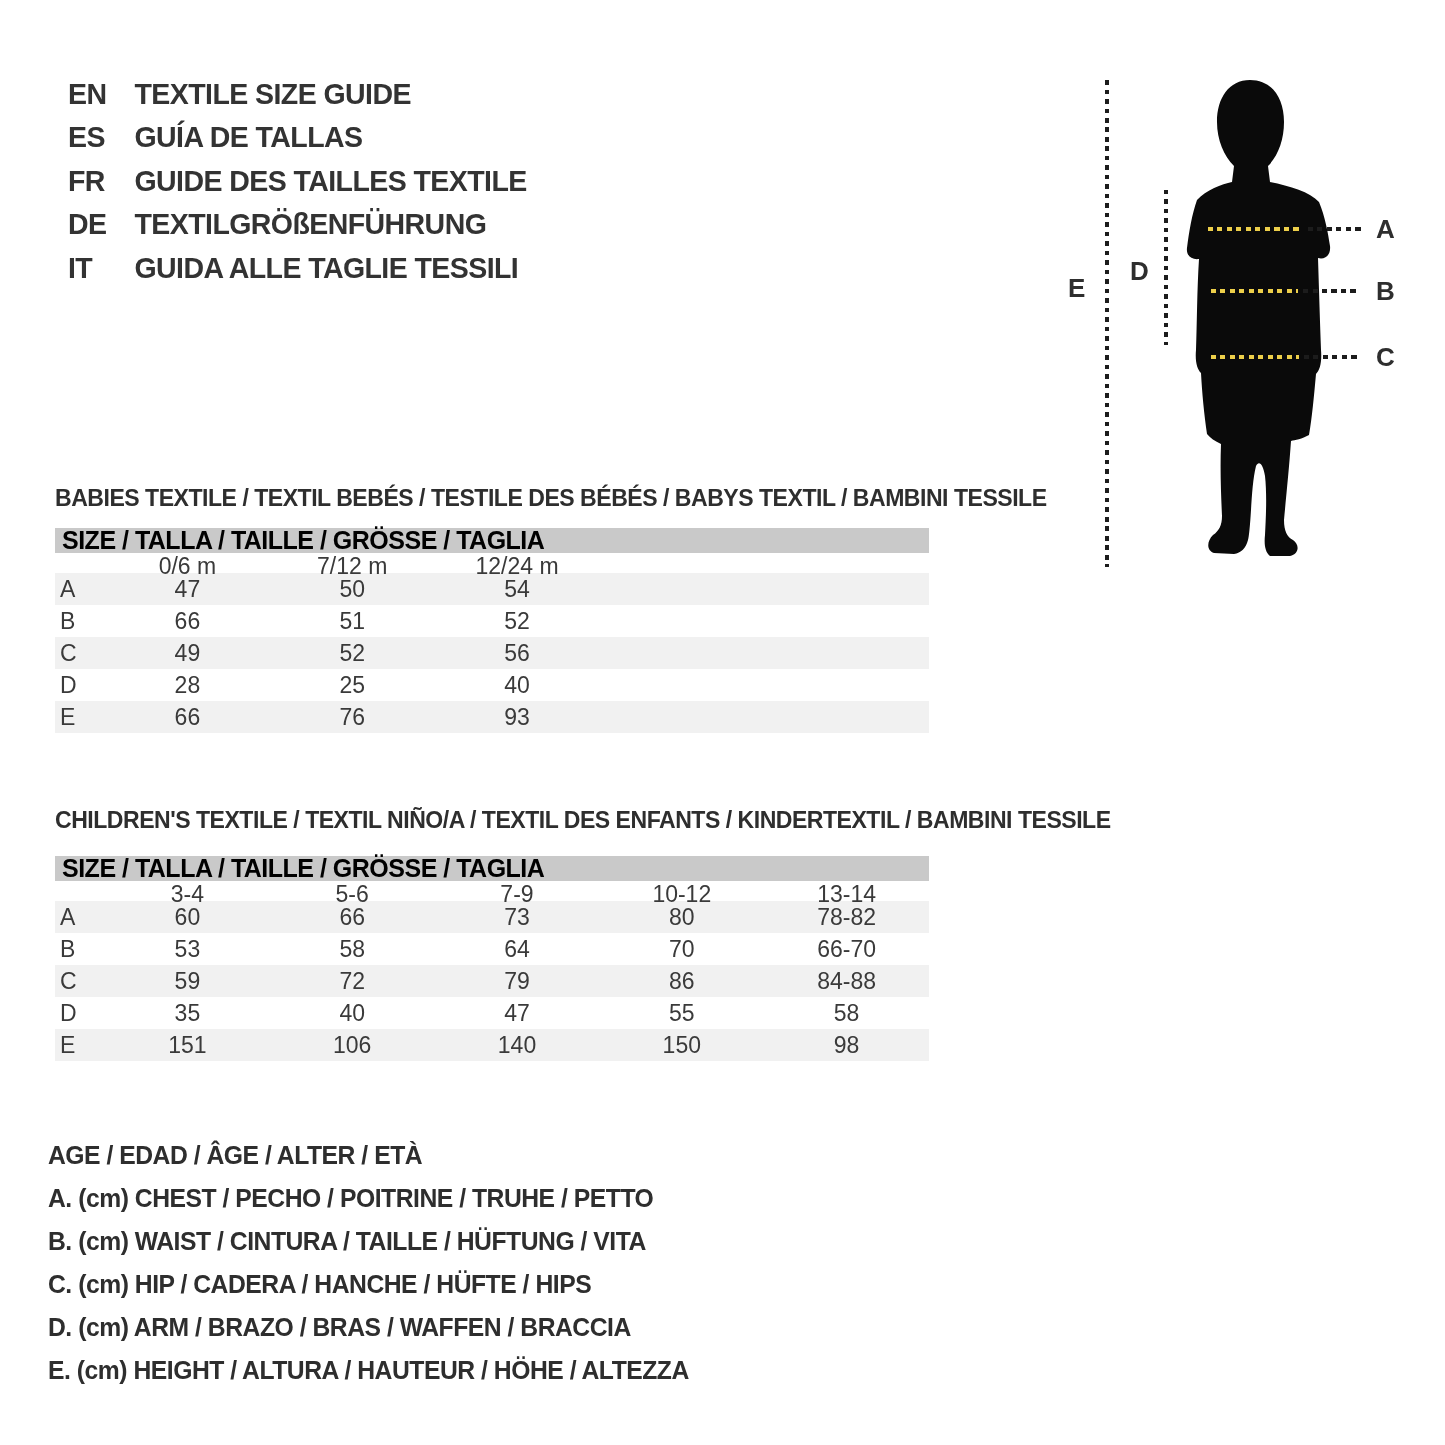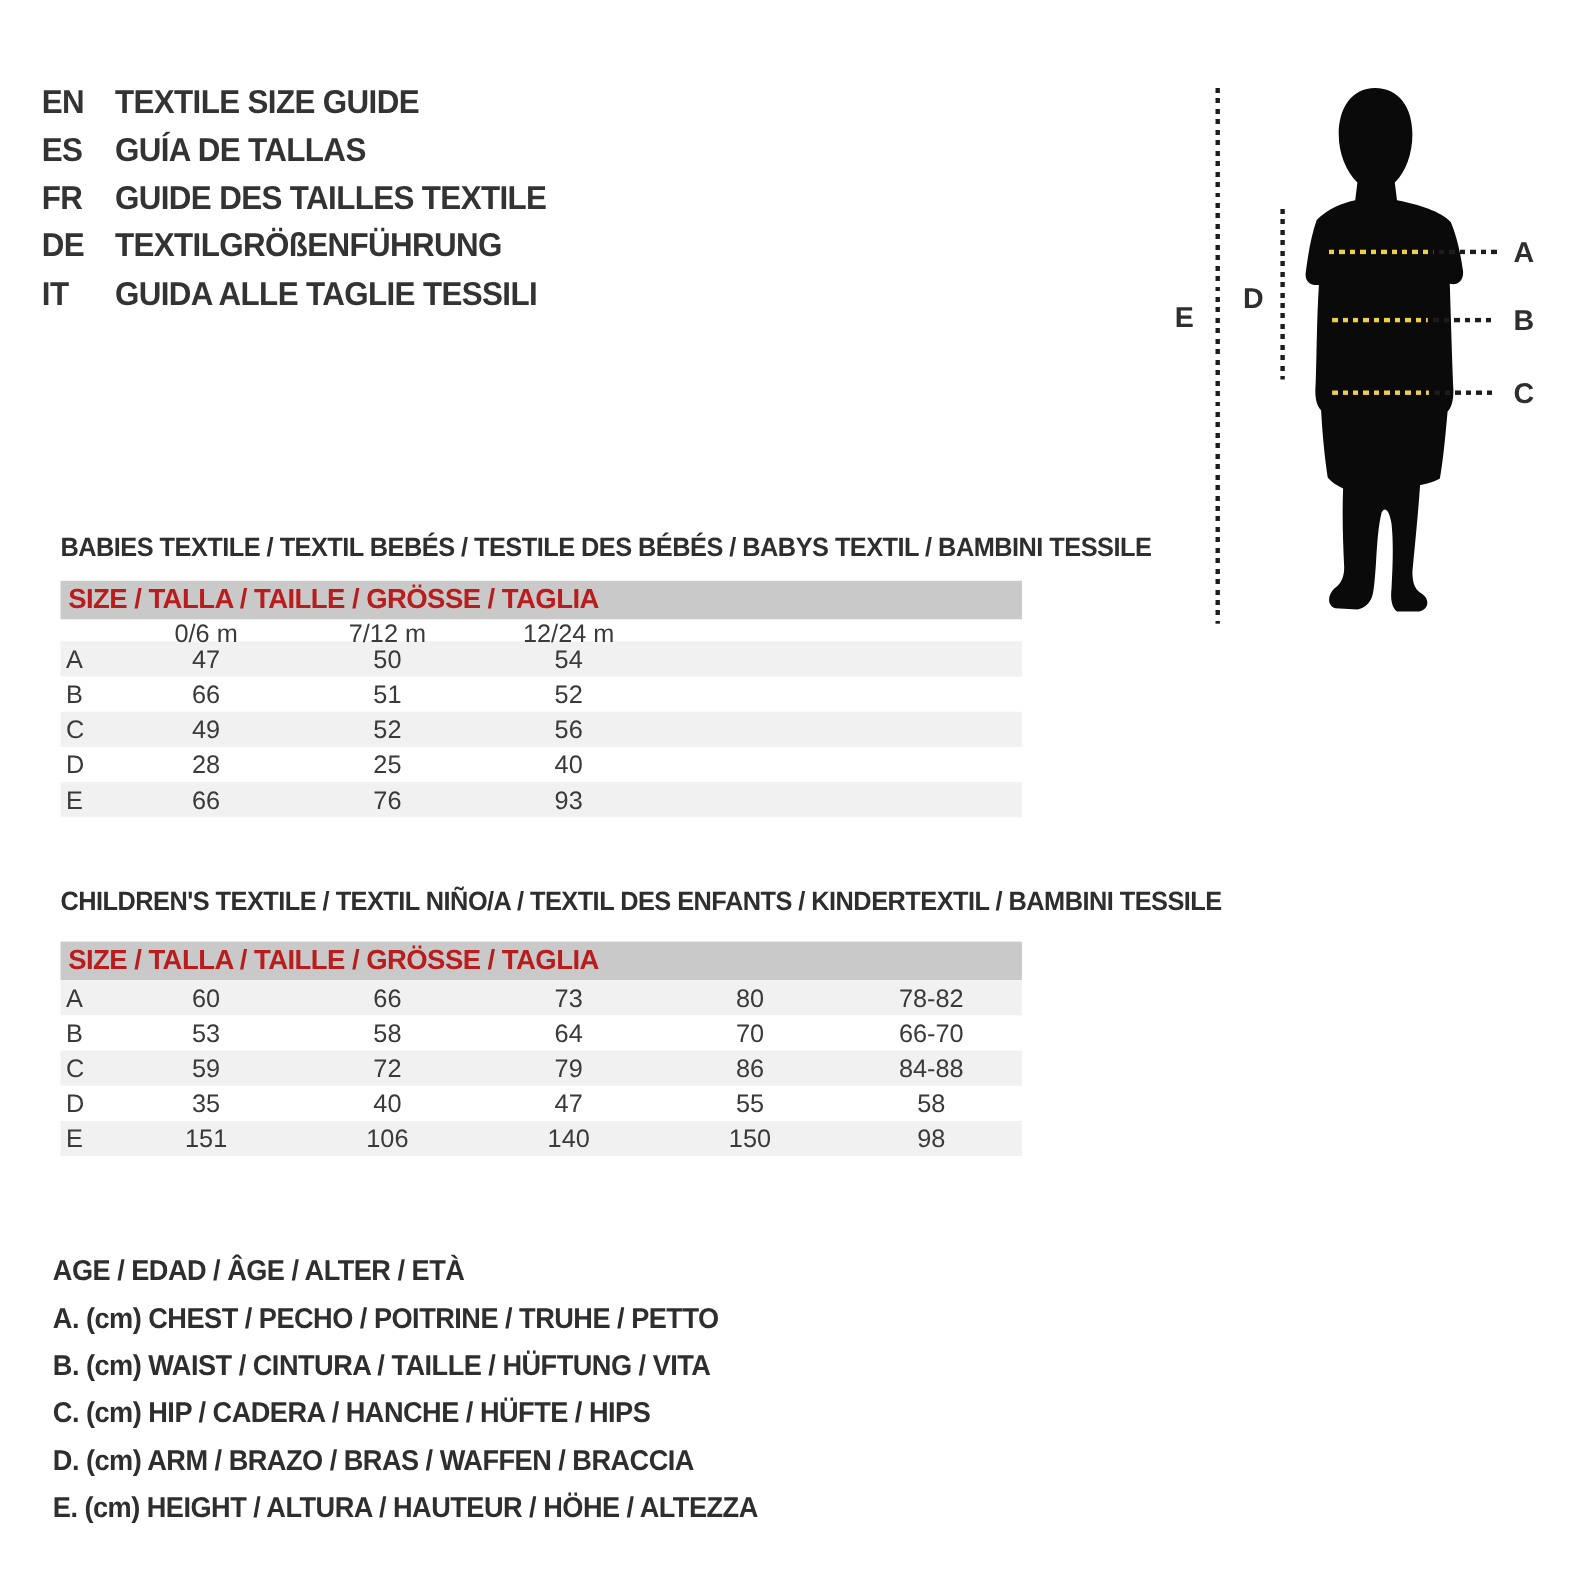--- a/index.html
+++ b/index.html
@@ -9,21 +9,21 @@
     width: 1445px;
     height: 1445px;
     background: #ffffff;
     font-family: "Liberation Sans", sans-serif;
     color: #333333;
     overflow: hidden;
   }
   
   .header {
     position: absolute;
-    left: 38px;
+    left: 68px;
     top: 72px;
   }
   .lang-row {
     display: flex;
     height: 43.5px;
     align-items: center;
     font-size: 30px;
     font-weight: 700;
     letter-spacing: -0.6px;
     transform: scaleX(0.95);
@@ -86,29 +86,29 @@
   .section-title.children { top: 806px; }
   
   .size-table {
     position: absolute;
     left: 55px;
     width: 874px;
   }
   .size-table.babies   { top: 528px; }
   .size-table.children { top: 856px; }
   .size-bar {
-    height: 35px;
+    height: 25px;
     background: #c9c9c9;
     display: flex;
     align-items: center;
     padding-left: 7px;
     font-size: 25px;
     font-weight: 700;
     letter-spacing: -0.5px;
-    color: #b91c1c;
+    color: #000000;
     white-space: nowrap;
   }
   .grid-row {
     display: grid;
     grid-template-columns: 50px repeat(5, 1fr);
     align-items: center;
     font-size: 23px;
     color: #3a3a3a;
   }
   .col-head-row { height: 20px; }
@@ -248,20 +248,28 @@
       <div class="cell">93</div>
       <div class="cell"></div>
       <div class="cell"></div>
     </div>
   </div>
 
   <div class="section-title children">CHILDREN'S TEXTILE / TEXTIL NIÑO/A / TEXTIL DES ENFANTS / KINDERTEXTIL / BAMBINI TESSILE</div>
 
   <div class="size-table children">
     <div class="size-bar">SIZE / TALLA / TAILLE / GRÖSSE / TAGLIA</div>
+    <div class="grid-row col-head-row">
+      <div class="row-label"></div>
+      <div class="cell">3-4</div>
+      <div class="cell">5-6</div>
+      <div class="cell">7-9</div>
+      <div class="cell">10-12</div>
+      <div class="cell">13-14</div>
+    </div>
     <div class="grid-row data-row striped">
       <div class="row-label">A</div>
       <div class="cell">60</div>
       <div class="cell">66</div>
       <div class="cell">73</div>
       <div class="cell">80</div>
       <div class="cell">78-82</div>
     </div>
     <div class="grid-row data-row">
       <div class="row-label">B</div>

